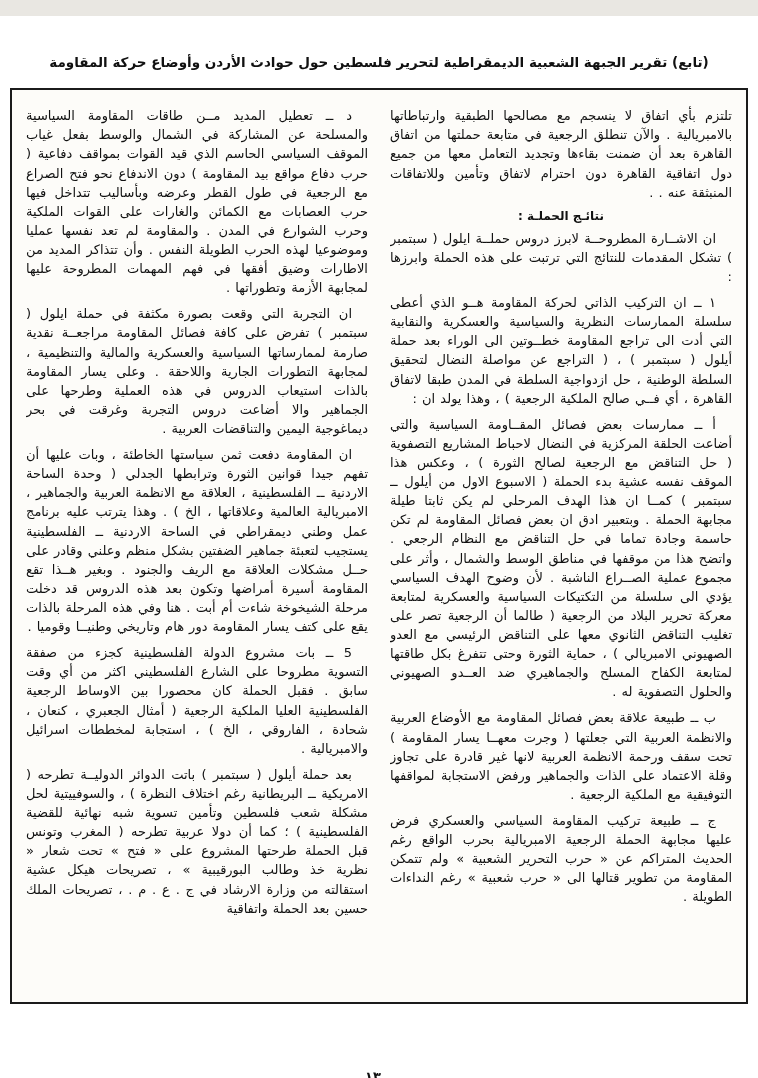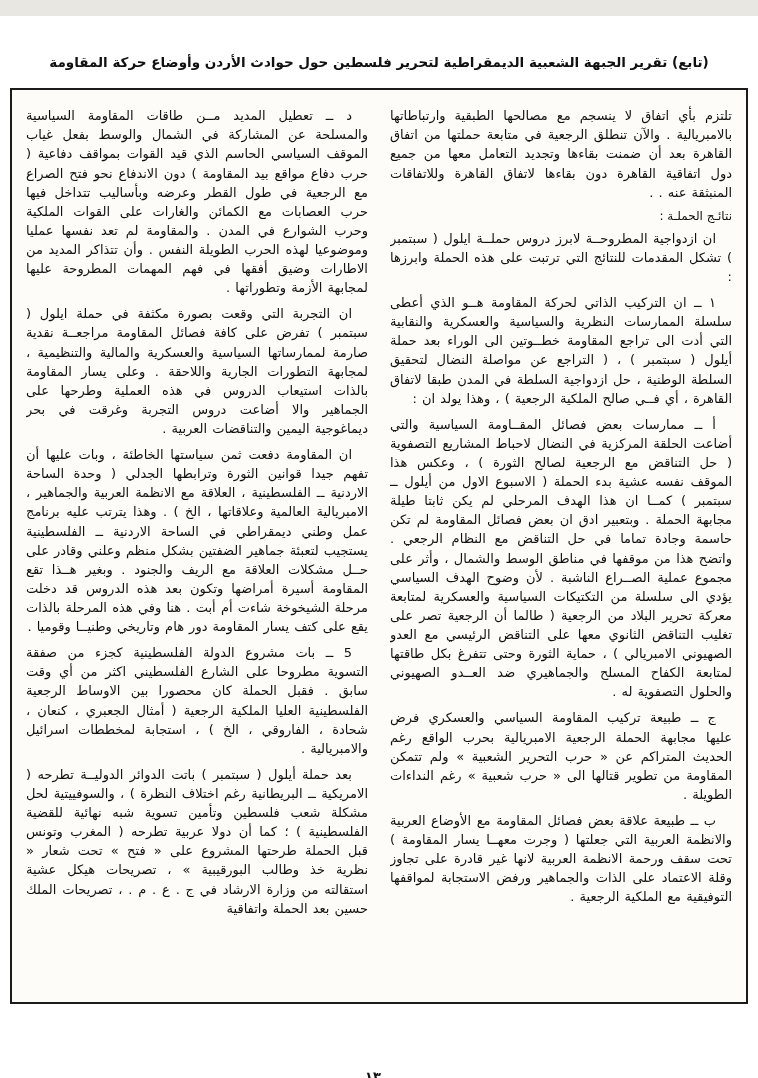--- a/index.html
+++ b/index.html
@@ -59,22 +59,23 @@
     text-align: justify;
     text-indent: 16px;
     word-spacing: 1px;
   }
   .col p.flush {
     text-indent: 0;
   }
   .section-heading {
     margin: 4px 0 6px;
     font-size: 12px;
-    font-weight: normal;
+    font-weight: bold;
     text-indent: 0;
+    text-align: center;
   }
   .page-number {
     position: absolute;
     bottom: 10px;
     left: 0;
     right: 12px;
     text-align: center;
     font-size: 13px;
     font-weight: bold;
   }
@@ -84,27 +85,27 @@
 
 <div class="page">
 
   <header class="doc-header">
     <h1 class="doc-title">(تابع) تقرير الجبهة الشعبية الديمقراطية لتحرير فلسطين حول حوادث الأردن وأوضاع حركة المقاومة</h1>
   </header>
 
   <div class="text-frame">
 
     <div class="col col-right">
-      <p class="flush">تلتزم بأي اتفاق لا ينسجم مع مصالحها الطبقية وارتباطاتها بالامبريالية . والآن تنطلق الرجعية في متابعة حملتها من اتفاق القاهرة بعد أن ضمنت بقاءها وتجديد التعامل معها من جميع دول اتفاقية القاهرة دون بقاءها لاتفاق القاهرة وللاتفاقات المنبثقة عنه . .</p>
+      <p class="flush">تلتزم بأي اتفاق لا ينسجم مع مصالحها الطبقية وارتباطاتها بالامبريالية . والآن تنطلق الرجعية في متابعة حملتها من اتفاق القاهرة بعد أن ضمنت بقاءها وتجديد التعامل معها من جميع دول اتفاقية القاهرة دون احترام لاتفاق وتأمين وللاتفاقات المنبثقة عنه . .</p>
       <h2 class="section-heading">نتائـج الحملـة :</h2>
-      <p>ان ازدواجية المطروحــة لابرز دروس حملــة ايلول ( سبتمبر ) تشكل المقدمات للنتائج التي ترتبت على هذه الحملة وابرزها :</p>
+      <p>ان الاشــارة المطروحــة لابرز دروس حملــة ايلول ( سبتمبر ) تشكل المقدمات للنتائج التي ترتبت على هذه الحملة وابرزها :</p>
       <p>١ ــ ان التركيب الذاتي لحركة المقاومة هــو الذي أعطى سلسلة الممارسات النظرية والسياسية والعسكرية والنقابية التي أدت الى تراجع المقاومة خطــوتين الى الوراء بعد حملة أيلول ( سبتمبر ) ، ( التراجع عن مواصلة النضال لتحقيق السلطة الوطنية ، حل ازدواجية السلطة في المدن طبقا لاتفاق القاهرة ، أي فــي صالح الملكية الرجعية ) ، وهذا يولد ان :</p>
       <p>أ ــ ممارسات بعض فصائل المقــاومة السياسية والتي أضاعت الحلقة المركزية في النضال لاحباط المشاريع التصفوية ( حل التناقض مع الرجعية لصالح الثورة ) ، وعكس هذا الموقف نفسه عشية بدء الحملة ( الاسبوع الاول من أيلول ــ سبتمبر ) كمــا ان هذا الهدف المرحلي لم يكن ثابتا طيلة مجابهة الحملة . وبتعبير ادق ان بعض فصائل المقاومة لم تكن حاسمة وجادة تماما في حل التناقض مع النظام الرجعي . واتضح هذا من موقفها في مناطق الوسط والشمال ، وأثر على مجموع عملية الصــراع الناشبة . لأن وضوح الهدف السياسي يؤدي الى سلسلة من التكتيكات السياسية والعسكرية لمتابعة معركة تحرير البلاد من الرجعية ( طالما أن الرجعية تصر على تغليب التناقض الثانوي معها على التناقض الرئيسي مع العدو الصهيوني الامبريالي ) ، حماية الثورة وحتى تتفرغ بكل طاقتها لمتابعة الكفاح المسلح والجماهيري ضد العــدو الصهيوني والحلول التصفوية له .</p>
+      <p>ب ــ طبيعة علاقة بعض فصائل المقاومة مع الأوضاع العربية والانظمة العربية التي جعلتها ( وجرت معهــا يسار المقاومة ) تحت سقف ورحمة الانظمة العربية لانها غير قادرة على تجاوز وقلة الاعتماد على الذات والجماهير ورفض الاستجابة لمواقفها التوفيقية مع الملكية الرجعية .</p>
       <p>ج ــ طبيعة تركيب المقاومة السياسي والعسكري فرض عليها مجابهة الحملة الرجعية الامبريالية بحرب الواقع رغم الحديث المتراكم عن « حرب التحرير الشعبية » ولم تتمكن المقاومة من تطوير قتالها الى « حرب شعبية » رغم النداءات الطويلة .</p>
-      <p>ب ــ طبيعة علاقة بعض فصائل المقاومة مع الأوضاع العربية والانظمة العربية التي جعلتها ( وجرت معهــا يسار المقاومة ) تحت سقف ورحمة الانظمة العربية لانها غير قادرة على تجاوز وقلة الاعتماد على الذات والجماهير ورفض الاستجابة لمواقفها التوفيقية مع الملكية الرجعية .</p>
     </div>
 
     <div class="col col-left">
       <p>د ــ تعطيل المديد مــن طاقات المقاومة السياسية والمسلحة عن المشاركة في الشمال والوسط بفعل غياب الموقف السياسي الحاسم الذي قيد القوات بمواقف دفاعية ( حرب دفاع مواقع بيد المقاومة ) دون الاندفاع نحو فتح الصراع مع الرجعية في طول القطر وعرضه وبأساليب تتداخل فيها حرب العصابات مع الكمائن والغارات على القوات الملكية وحرب الشوارع في المدن . والمقاومة لم تعد نفسها عمليا وموضوعيا لهذه الحرب الطويلة النفس . وأن تتذاكر المديد من الاطارات وضيق أفقها في فهم المهمات المطروحة عليها لمجابهة الأزمة وتطوراتها .</p>
       <p>ان التجربة التي وقعت بصورة مكثفة في حملة ايلول ( سبتمبر ) تفرض على كافة فصائل المقاومة مراجعــة نقدية صارمة لممارساتها السياسية والعسكرية والمالية والتنظيمية ، لمجابهة التطورات الجارية واللاحقة . وعلى يسار المقاومة بالذات استيعاب الدروس في هذه العملية وطرحها على الجماهير والا أضاعت دروس التجربة وغرقت في بحر ديماغوجية اليمين والتناقضات العربية .</p>
       <p>ان المقاومة دفعت ثمن سياستها الخاطئة ، وبات عليها أن تفهم جيدا قوانين الثورة وترابطها الجدلي ( وحدة الساحة الاردنية ــ الفلسطينية ، العلاقة مع الانظمة العربية والجماهير ، الامبريالية العالمية وعلاقاتها ، الخ ) . وهذا يترتب عليه برنامج عمل وطني ديمقراطي في الساحة الاردنية ــ الفلسطينية يستجيب لتعبئة جماهير الضفتين بشكل منظم وعلني وقادر على حــل مشكلات العلاقة مع الريف والجنود . وبغير هــذا تقع المقاومة أسيرة أمراضها وتكون بعد هذه الدروس قد دخلت مرحلة الشيخوخة شاءت أم أبت . هنا وفي هذه المرحلة بالذات يقع على كتف يسار المقاومة دور هام وتاريخي وطنيــا وقوميا .</p>
       <p>5 ــ بات مشروع الدولة الفلسطينية كجزء من صفقة التسوية مطروحا على الشارع الفلسطيني اكثر من أي وقت سابق . فقبل الحملة كان محصورا بين الاوساط الرجعية الفلسطينية العليا الملكية الرجعية ( أمثال الجعبري ، كنعان ، شحادة ، الفاروقي ، الخ ) ، استجابة لمخططات اسرائيل والامبريالية .</p>
       <p>بعد حملة أيلول ( سبتمبر ) باتت الدوائر الدوليــة تطرحه ( الامريكية ــ البريطانية رغم اختلاف النظرة ) ، والسوفييتية لحل مشكلة شعب فلسطين وتأمين تسوية شبه نهائية للقضية الفلسطينية ) ؛ كما أن دولا عربية تطرحه ( المغرب وتونس قبل الحملة طرحتها المشروع على « فتح » تحت شعار « نظرية خذ وطالب البورقيبية » ، تصريحات هيكل عشية استقالته من وزارة الارشاد في ج . ع . م . ، تصريحات الملك حسين بعد الحملة واتفاقية</p>
     </div>
 

